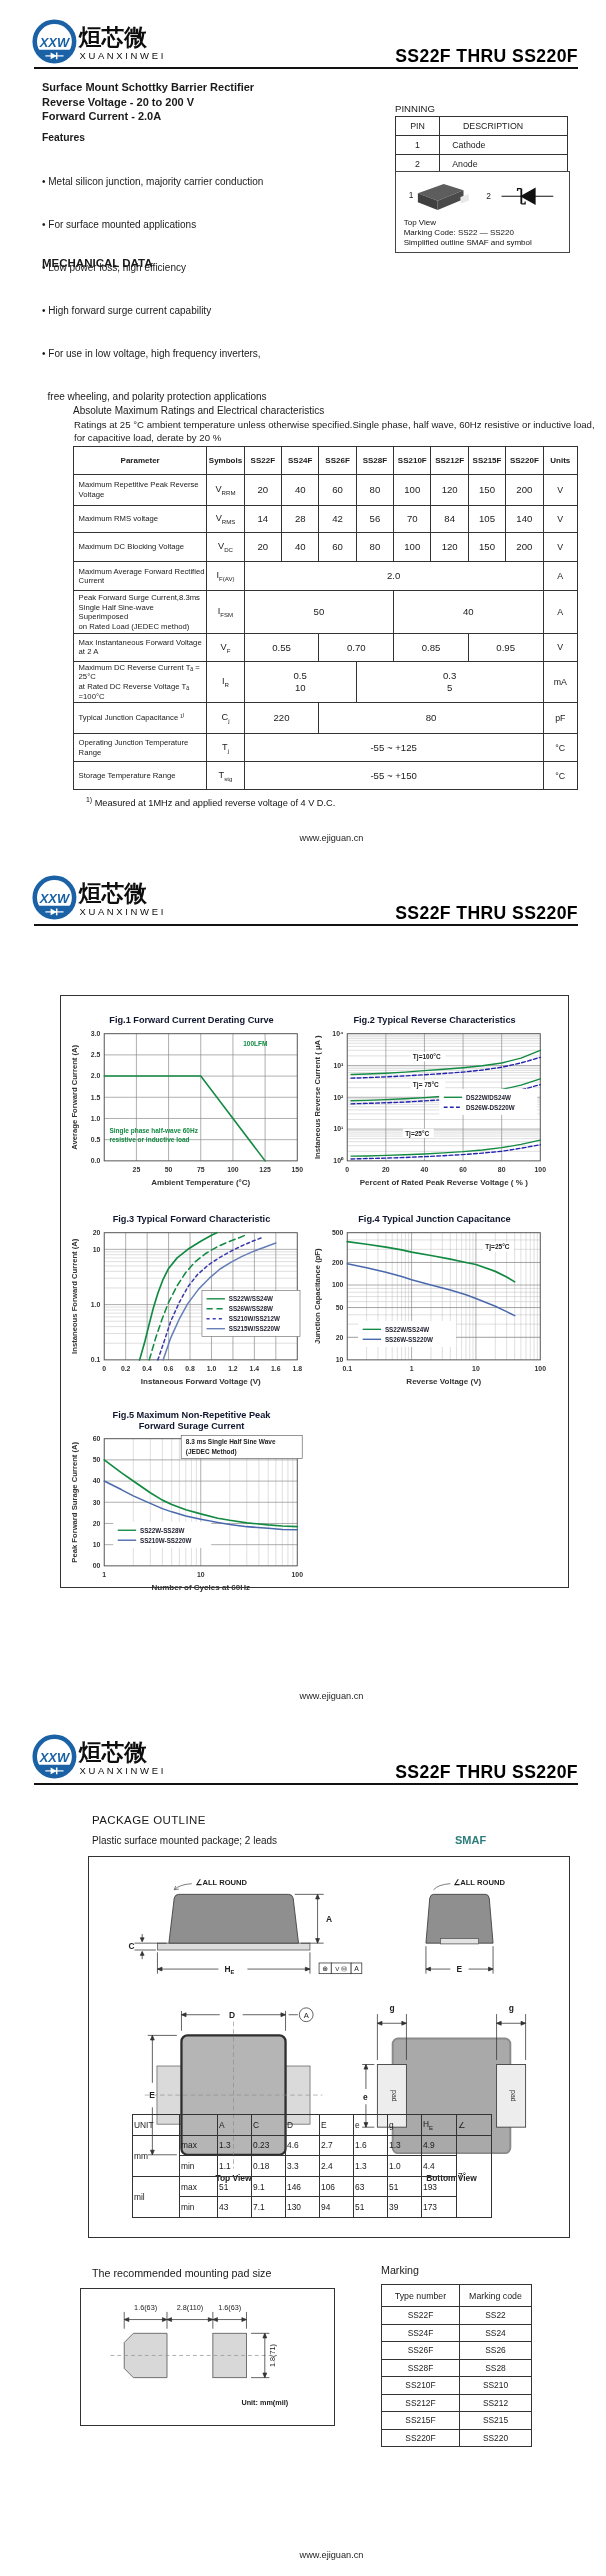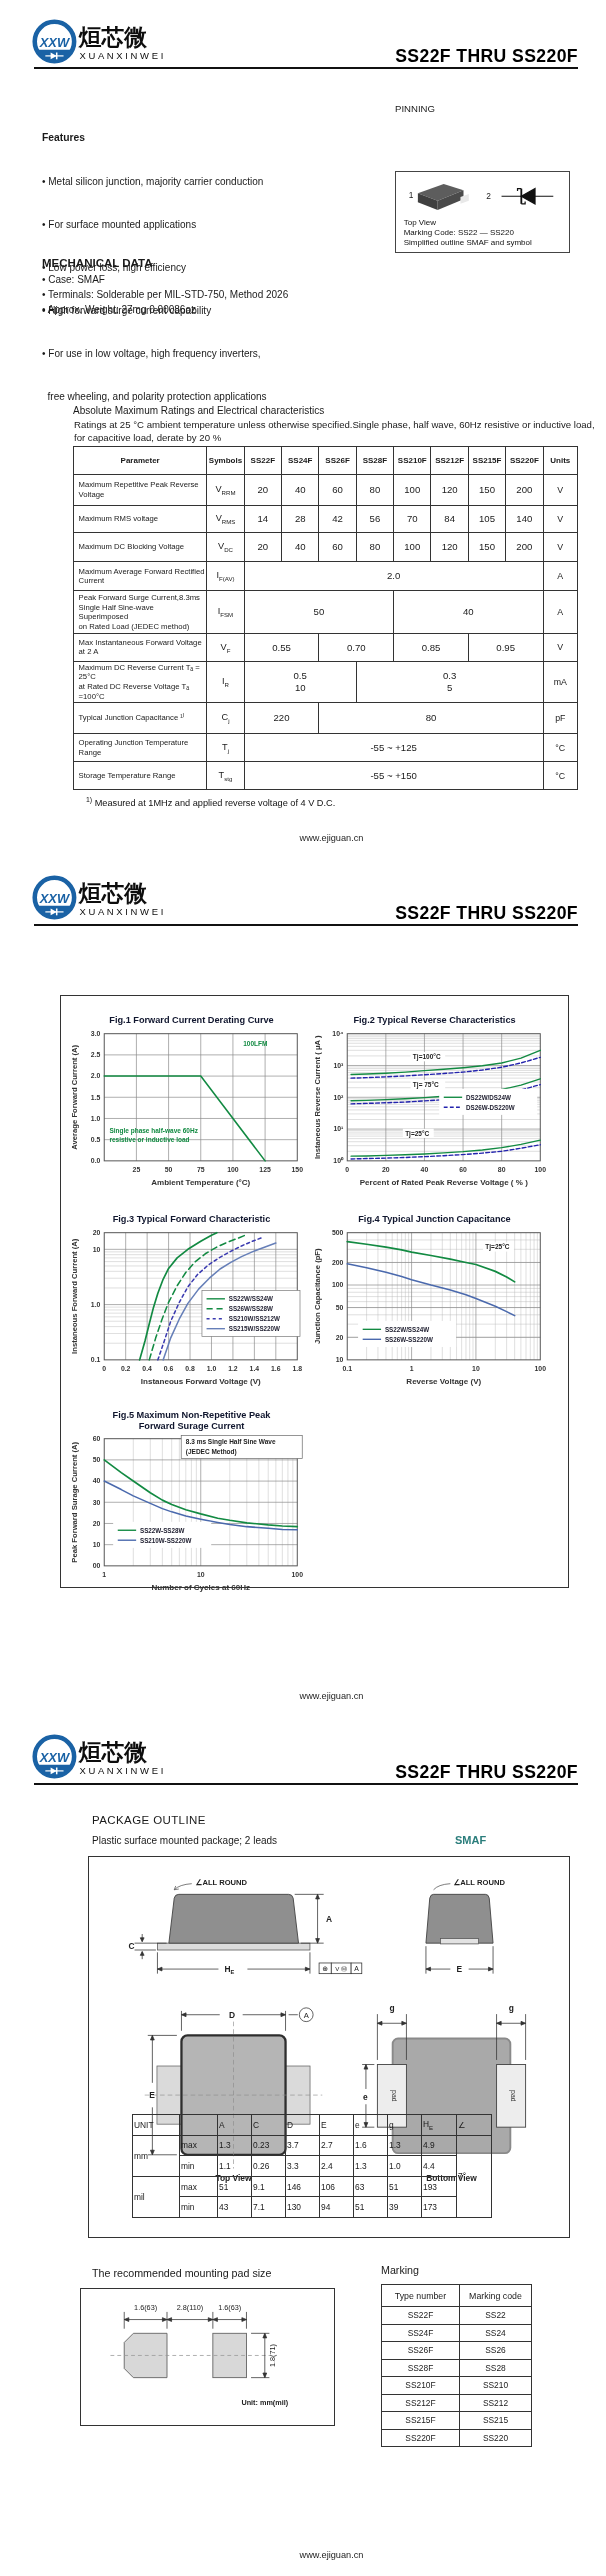--- a/index.html
+++ b/index.html
@@ -72,39 +72,55 @@
         <polygon points="25,45.5 25,54.5 33,50" fill="#fff"></polygon>
         <line x1="33" y1="45.5" x2="33" y2="54.5" stroke="#fff" stroke-width="2"></line>
       </g>
       <text x="62" y="36" font-size="30" font-weight="bold" fill="#0d0d0d">烜芯微</text>
       <text x="63" y="54" font-size="12.5" letter-spacing="3.5" fill="#0d0d0d">XUANXINWEI</text>
     </svg>
   </div>
   <div class="doc-title" style="left:306px;top:46px;width:272px;">SS22F  THRU  SS220F</div>
   <div class="rule" style="left:34px;top:67px;width:544px;"></div>
 
+  <div class="abs prod-lines" style="left:42px;top:80px;">
+    <div>Surface Mount Schottky Barrier Rectifier</div>
+    <div>Reverse Voltage - 20 to 200 V</div>
+    <div>Forward Current - 2.0A</div>
+  </div>
 
   <div class="abs sec-h" style="left:42px;top:132px;">Features</div>
   <div class="abs bullets" style="left:42px;top:146px;white-space:pre;">
     <div>• Metal silicon junction, majority carrier conduction</div>
     <div>• For surface mounted applications</div>
     <div>• Low power loss, high efficiency</div>
     <div>• High forward surge current capability</div>
     <div>• For use in low voltage, high frequency inverters,</div>
     <div>  free wheeling, and polarity protection applications</div>
   </div>
 
   <div class="abs sec-h" style="left:42px;top:257px;font-size:11.5px;">MECHANICAL DATA</div>
-  <div class="abs bullets" style="left:42px;top:272px;">
-    <div>• Case: SMAF</div>
-    <div>• Terminals: Solderable per MIL-STD-750, Method 2026</div>
-    <div>• Approx. Weight: 27mg   0.00086oz</div>
-  </div>
 
   <div class="abs bold" style="left:395px;top:103px;font-size:9.6px;">PINNING</div>
+  <table class="pintable abs" style="left:395px;top:116px;">
+    <tbody>
+        <tr>
+      <td class="c0 bold">PIN</td>
+      <td class="c1 bold" style="padding-left:23px;">DESCRIPTION</td>
+    </tr>
+    <tr>
+      <td class="c0">1</td>
+      <td class="c1">Cathode</td>
+    </tr>
+    <tr>
+      <td class="c0">2</td>
+      <td class="c1">Anode</td>
+    </tr>
+  </tbody>
+    </table>
 
   <div class="pkgbox" style="left:395px;top:171px;width:173px;height:80px;">
     <svg width="170" height="35" viewBox="0 0 222 46" style="margin-top:6.1px;">
       <text x="16" y="26" font-size="11" fill="#222">1</text>
       <g>
         <polygon points="28,20 62,8 88,16 54,30" fill="#5d5d5d"></polygon>
         <polygon points="54,30 88,16 88,28 54,42" fill="#4a4a4a"></polygon>
         <polygon points="28,20 54,30 54,42 28,32" fill="#3f3f3f"></polygon>
         <polygon points="84,25 95,21 95,30 84,34" fill="#e8e8e8"></polygon>
       </g>
@@ -742,31 +758,31 @@
       <td>e</td>
       <td>g</td>
       <td><span>H</span><sub style="font-size:6.1px;">E</sub></td>
       <td>∠</td>
     </tr>
     <tr>
       <td rowspan="2">mm</td>
       <td>max</td>
       <td>1.3</td>
       <td>0.23</td>
-      <td>3.7</td>
+      <td>4.6</td>
       <td>2.7</td>
       <td>1.6</td>
       <td>1.3</td>
       <td>4.9</td>
       <td rowspan="4">7°</td>
     </tr>
     <tr>
       <td>min</td>
       <td>1.1</td>
-      <td>0.26</td>
+      <td>0.18</td>
       <td>3.3</td>
       <td>2.4</td>
       <td>1.3</td>
       <td>1.0</td>
       <td>4.4</td>
     </tr>
     <tr>
       <td rowspan="2">mil</td>
       <td>max</td>
       <td>51</td>

